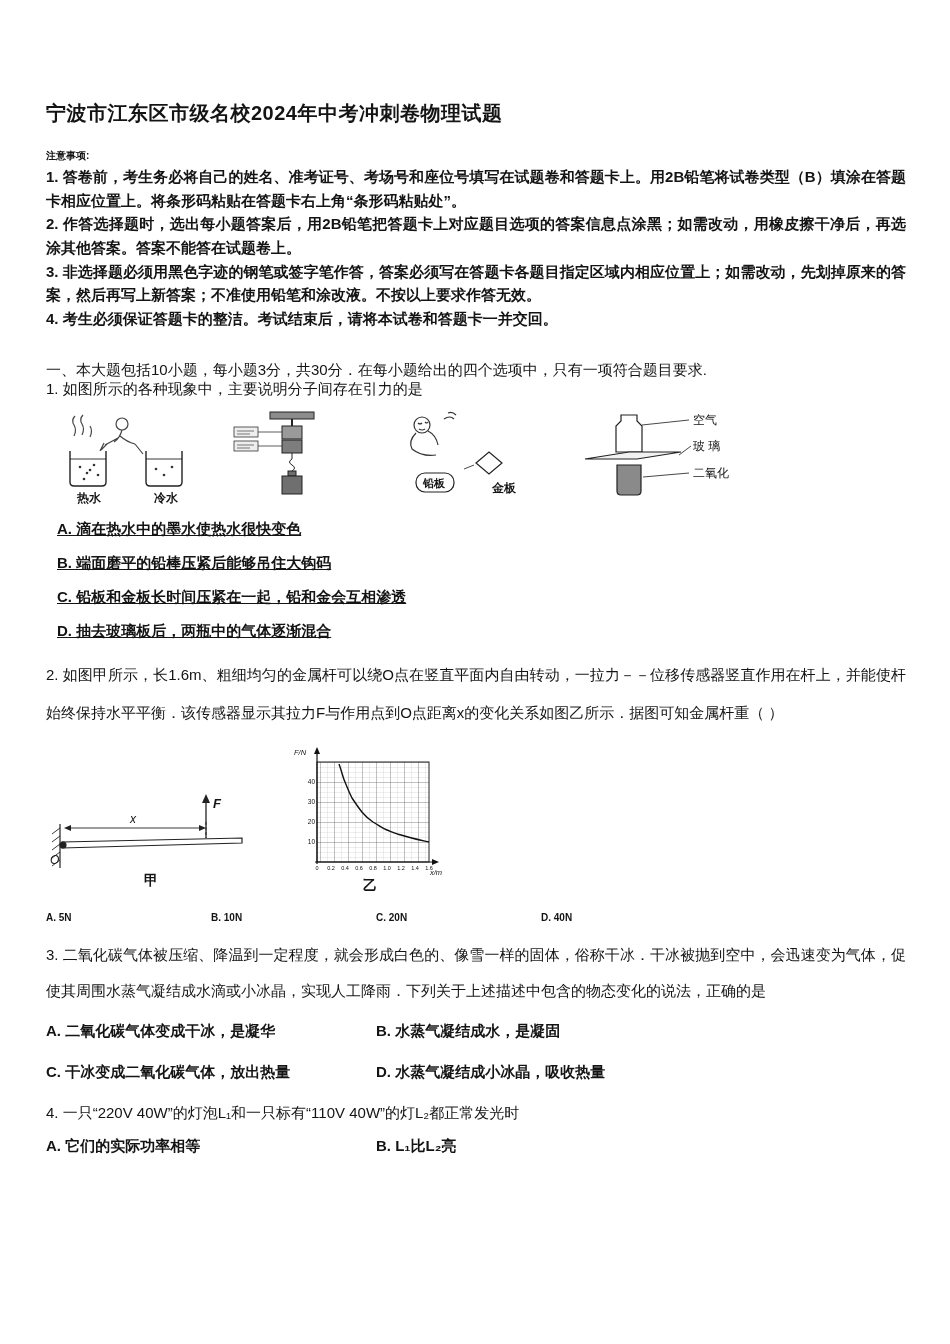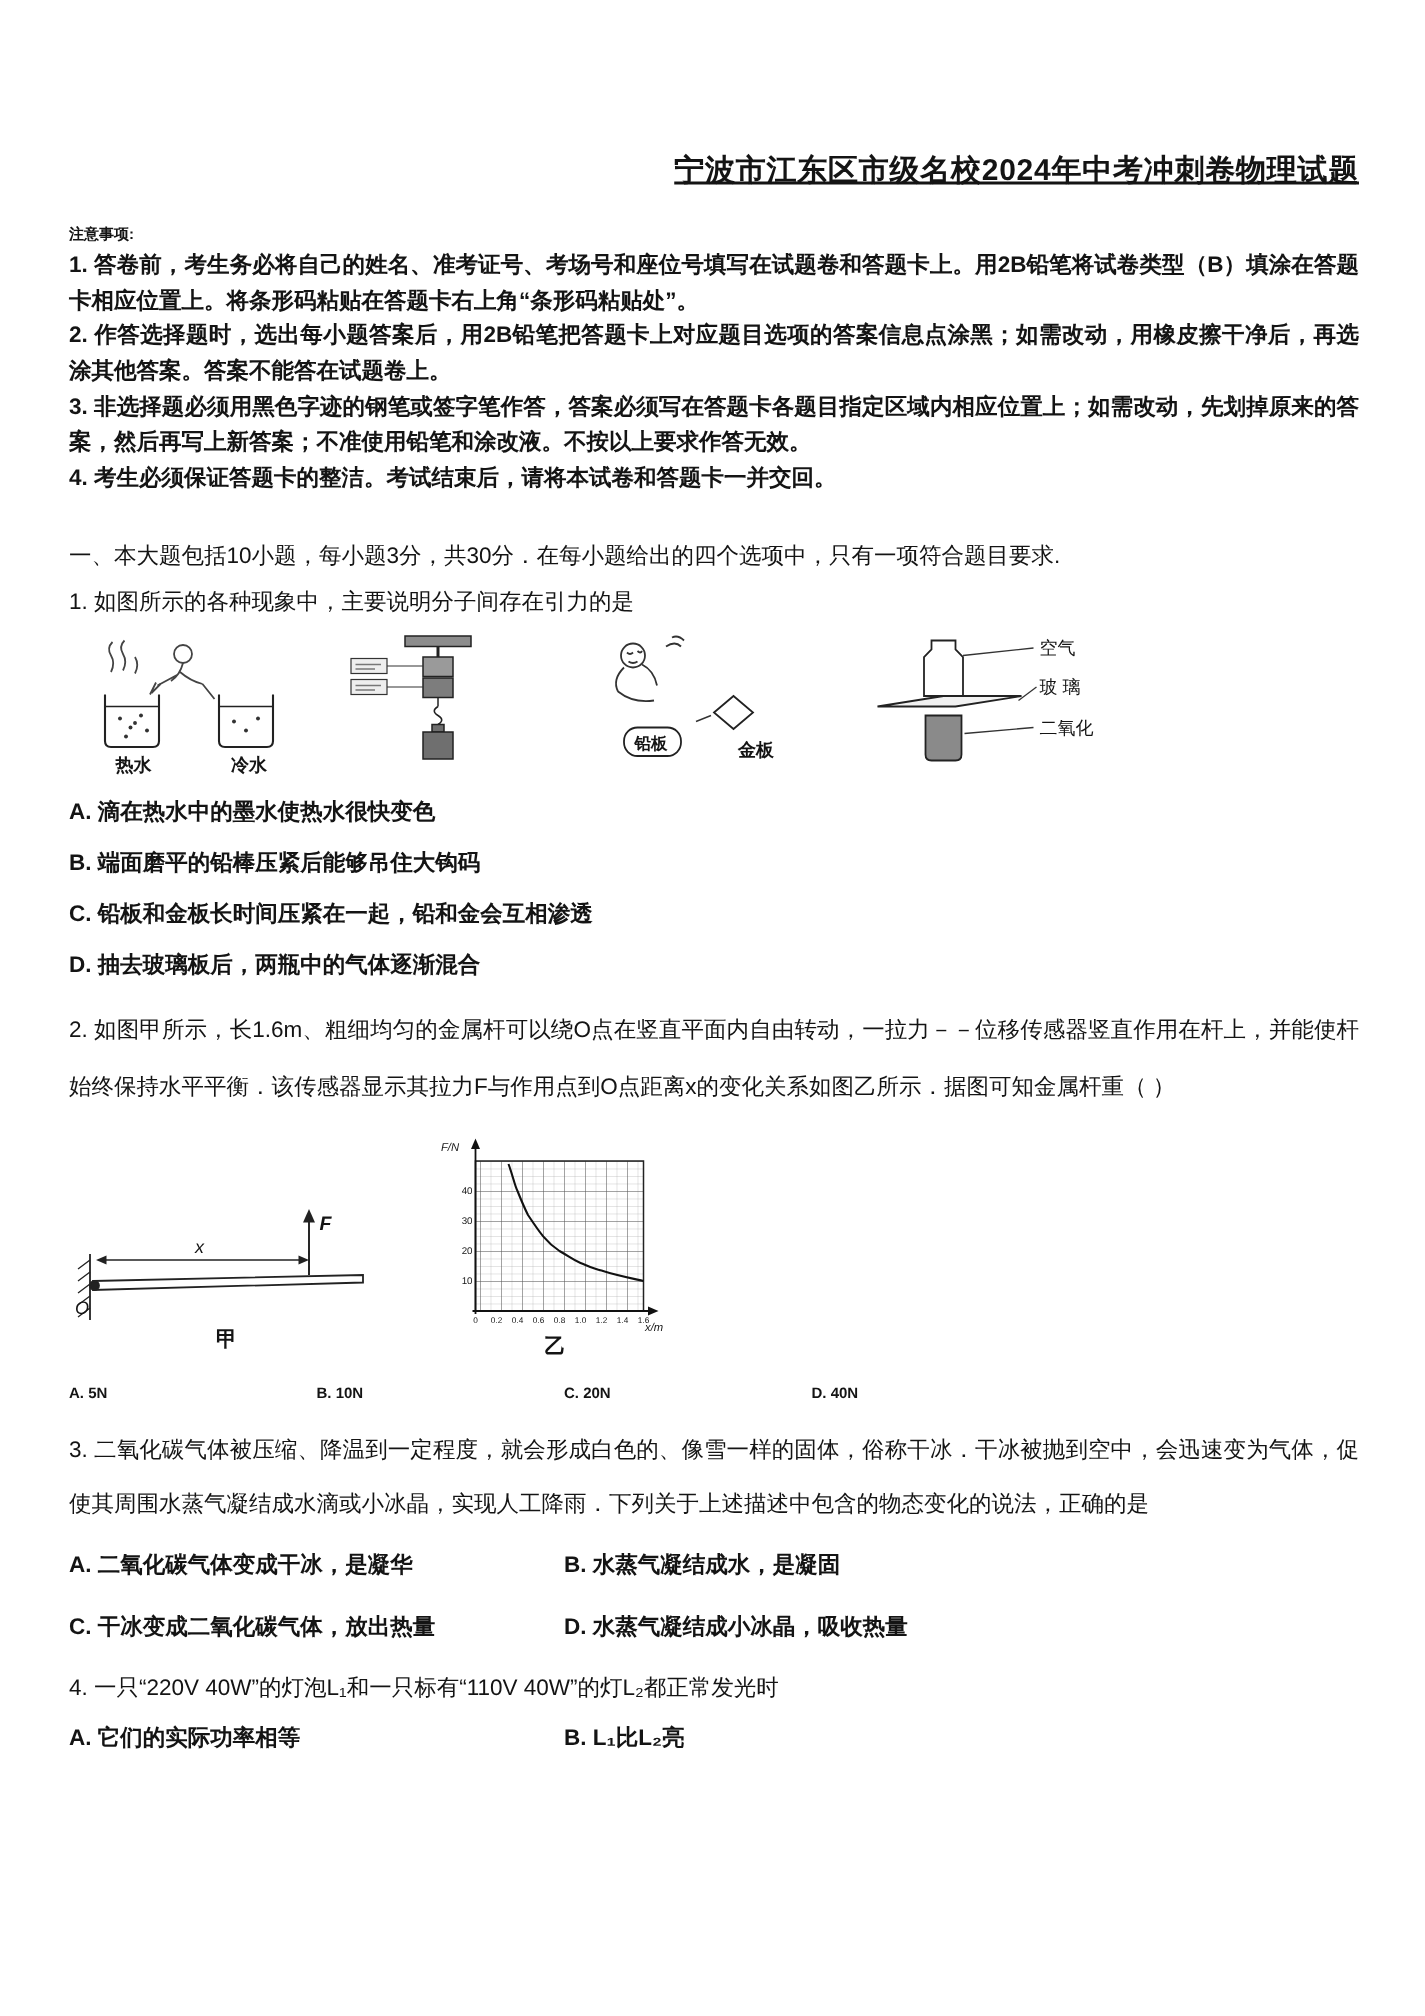--- a/index.html
+++ b/index.html
@@ -3,29 +3,29 @@
 <meta charset="utf-8">
 <style>
   * { margin:0; padding:0; box-sizing:border-box; }
   html,body { background:#ffffff; }
   body {
     width:950px; height:1344px; overflow:hidden;
     font-family:"Liberation Sans","DejaVu Sans",sans-serif;
     color:#141414;
   }
   .page { padding:100px 44px 0 46px; }
-  .title { text-align:right; font-size:20px; font-weight:700; margin-bottom:22px; letter-spacing:0.5px;text-decoration:underline; }
+  .title { text-align:left; font-size:20px; font-weight:700; margin-bottom:22px; letter-spacing:0.5px; }
   .notice-heading { font-size:10px; font-weight:700; margin-bottom:2px; }
   .notice-item { font-size:15px; font-weight:600; line-height:1.58; text-align:justify; }
   .section-heading { font-size:15px; font-weight:500; margin-top:30px; }
-  .stem { font-size:15px; font-weight:500; margin-top:12px; text-align:justify; }
+  .stem { font-size:15px; font-weight:500; text-align:justify; }
   .stem-wide { line-height:2.55; margin-top:6px; }
   .stem-med { line-height:2.35; margin-top:14px; }
   .fig-row { display:flex; align-items:flex-start; margin-top:10px; }
-  .opt-list p { font-size:15px; font-weight:600; margin:15px 0; }
+  .opt-list p { font-size:15px; font-weight:600; margin:15px 11px;text-decoration:underline; }
   .opt-row { display:flex; margin-top:18px; font-size:10px; font-weight:700; }
   .opt-row .opt-cell { width:165px; }
   .opt-grid { display:grid; grid-template-columns:330px auto; row-gap:22px; font-size:15px; font-weight:600; margin-top:14px; }
   .q4-block { margin-top:22px; }
   svg text { font-family:"Liberation Sans","DejaVu Sans",sans-serif; fill:#141414; } 
 </style>
 </head>
 <body>
 
 <div class="page">

